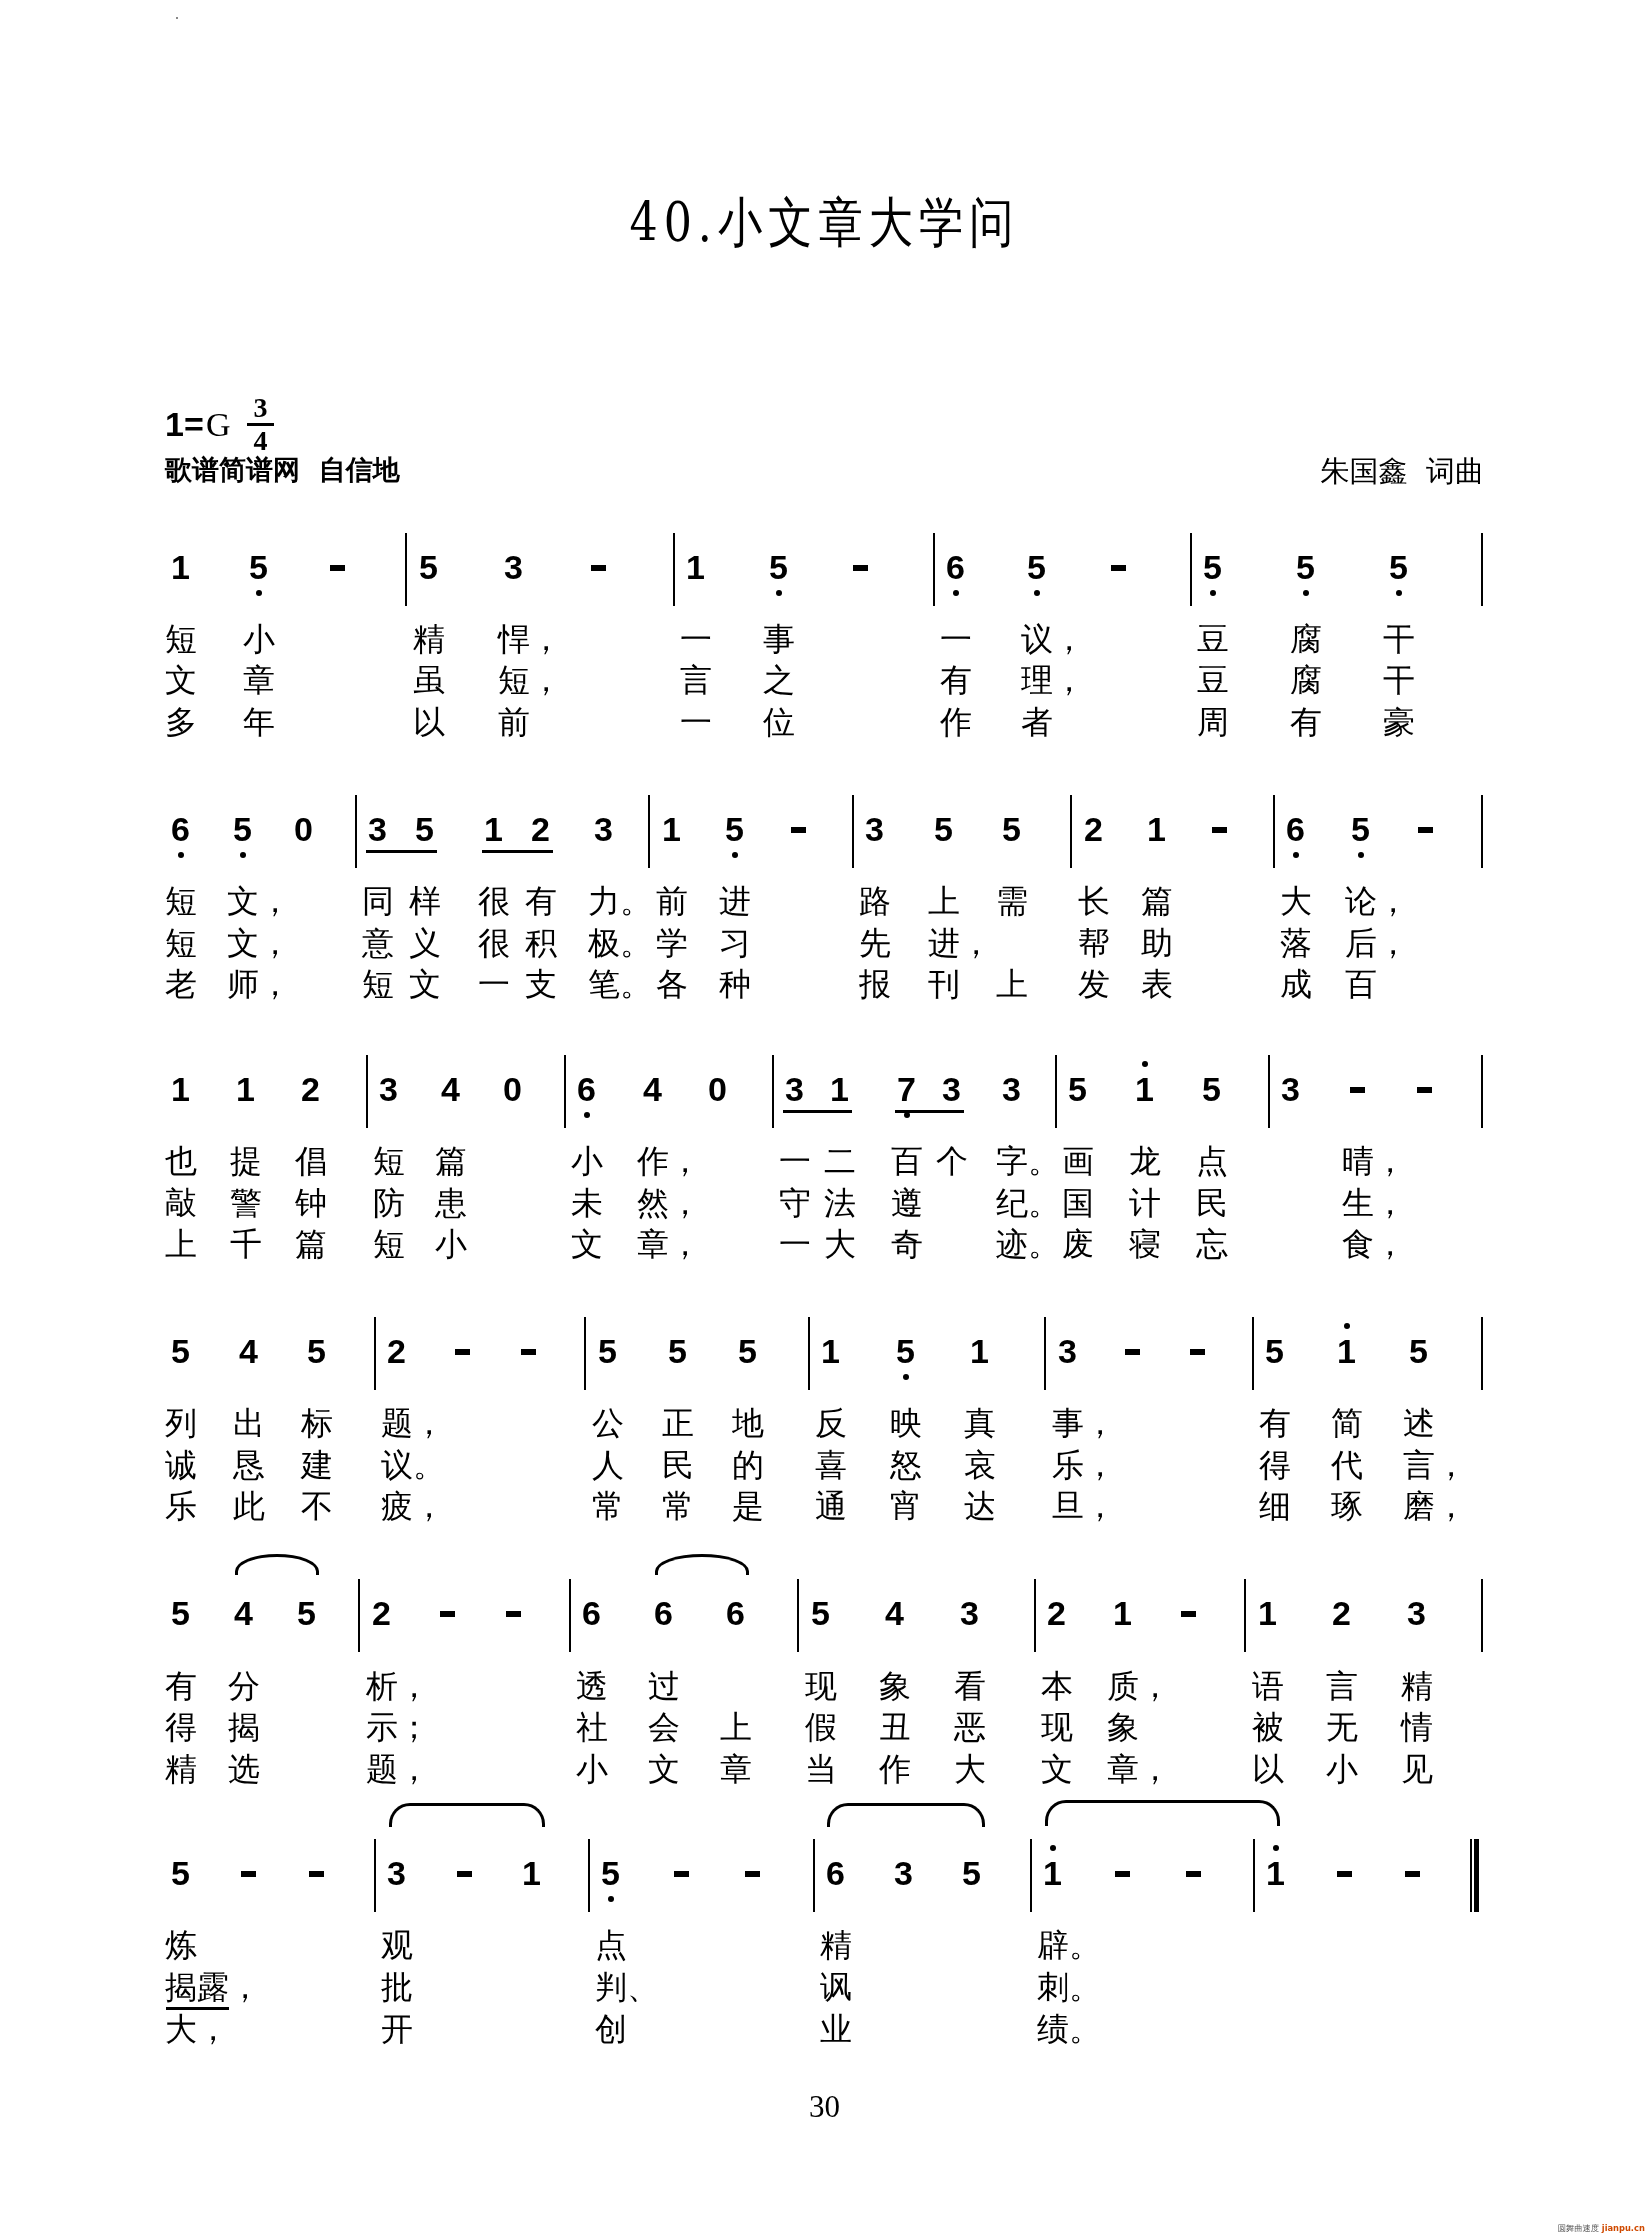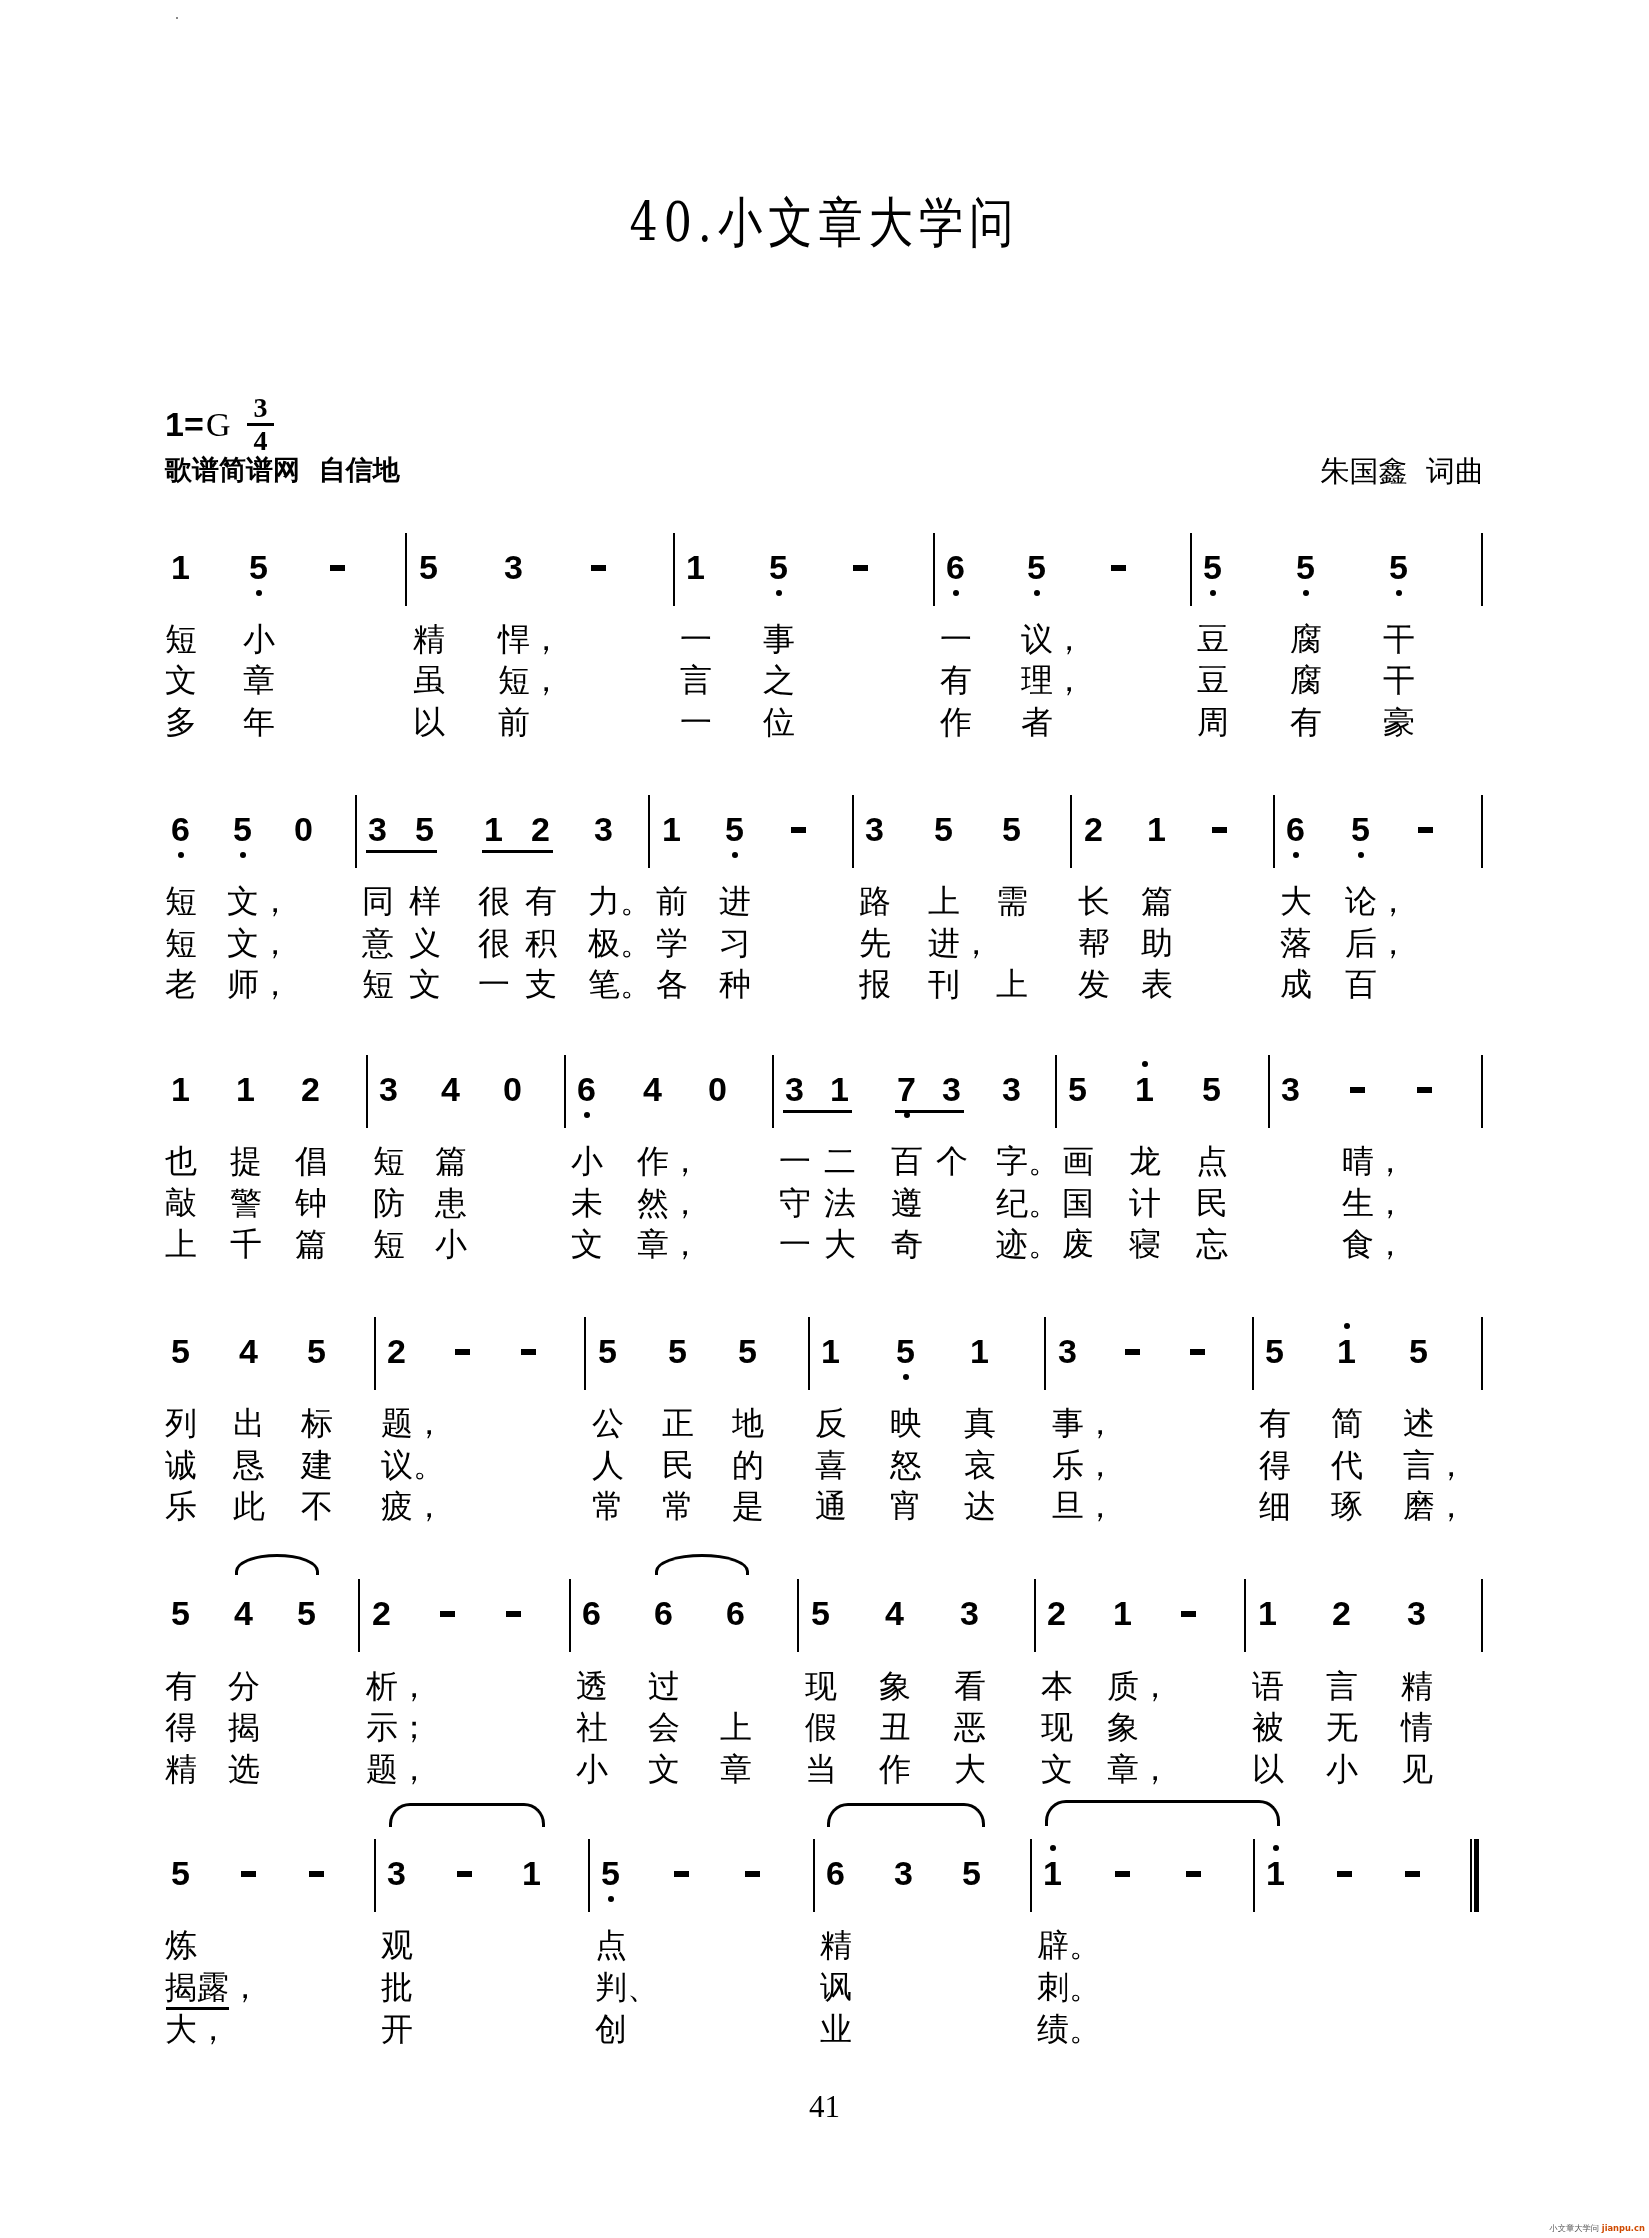--- a/index.html
+++ b/index.html
@@ -473,19 +473,19 @@
     </div>
     <div class="abs" style="left: 0px; top: 2011px; width: 1649px; height: 42px;">
       <span class="lyric" style="left: 165px; width: auto; white-space: nowrap;">大，</span>
       <span class="lyric" style="left: 381px; width: auto; white-space: nowrap;">开</span>
       <span class="lyric" style="left: 595px; width: auto; white-space: nowrap;">创</span>
       <span class="lyric" style="left: 820px; width: auto; white-space: nowrap;">业</span>
       <span class="lyric" style="left: 1037px; width: auto; white-space: nowrap;">绩。</span>
     </div>
   </div>
 
-<div class="abs pagenum">41</div>
+<div class="abs pagenum">30</div>
 
 <div class="abs watermark">
-  <span>小文章大学问</span>
+  <span>圆舞曲速度</span>
   <span class="brand">jianpu.cn</span>
 </div>
 
 
 </body></html>

